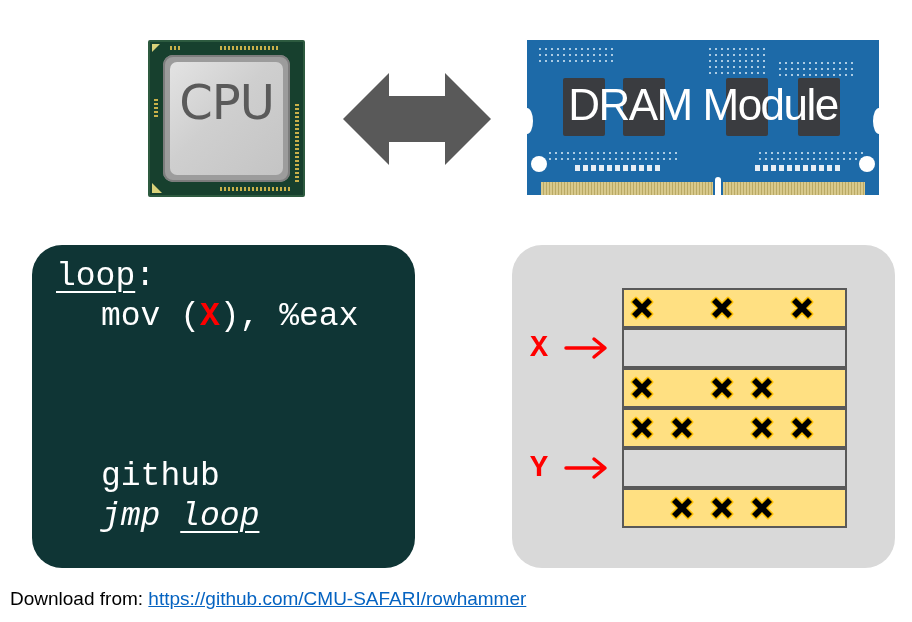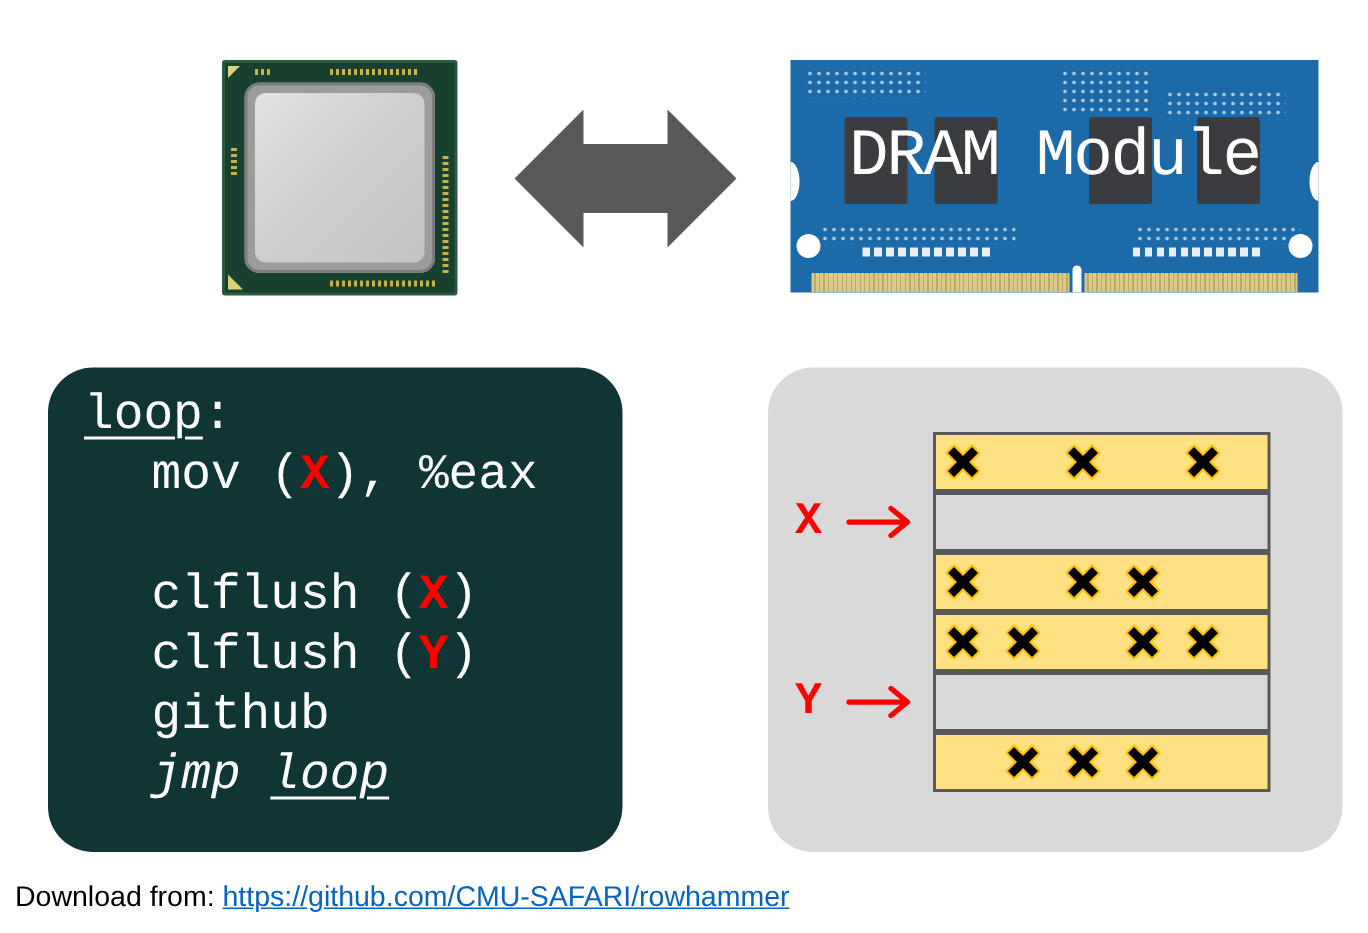--- a/index.html
+++ b/index.html
@@ -20,21 +20,21 @@
 
   
   #dram{left:527px;top:40px;width:352px;height:155px;background:#1d6aa8;overflow:hidden;}
   #dram .chip{position:absolute;top:38px;width:42px;height:58px;background:#3a3c40;border-radius:2px;}
   #dram .pins{position:absolute;bottom:0;height:13px;background:repeating-linear-gradient(90deg,#d8c98c 0 2px,#b9a965 2px 3px);}
   #dram .notch{position:absolute;bottom:0;left:188px;width:6px;height:18px;background:#ffffff;border-radius:3px 3px 0 0;}
   #dram .hole{position:absolute;width:16px;height:16px;border-radius:50%;background:#ffffff;}
   #dram .side{position:absolute;width:12px;height:26px;background:#fff;border-radius:50%;top:68px;}
   #dram .smd{position:absolute;height:6px;background:repeating-linear-gradient(90deg,#e8eef5 0 5px,transparent 5px 8px);}
   #dram .dots{position:absolute;background:radial-gradient(#cfe3f2 1px,transparent 1.5px) 0 0/6px 6px;opacity:.8;}
-  #dram-label{position:absolute;left:0;right:0;top:40px;text-align:center;font-family:Liberation Mono, monospace;font-size:44px;color:#ffffff;letter-spacing:-1.5px;white-space:nowrap;}
+  #dram-label{position:absolute;left:0;right:0;top:40px;text-align:center;font-family:Liberation Sans, sans-serif;font-size:44px;color:#ffffff;letter-spacing:-1.5px;white-space:nowrap;}
 
   
   #code-panel{left:32px;top:245px;width:383px;height:323px;background:#0f3535;border-radius:30px;}
   .code-line{position:absolute;left:24px;font-family:"Liberation Mono",monospace;font-size:33px;color:#ffffff;white-space:pre;line-height:40px;}
   .code-line.indent{left:69px;}
   .u{text-decoration:underline;text-underline-offset:6px;text-decoration-thickness:2px;}
   .reg{color:#ff0000;font-weight:bold;}
 
   
   #row-panel{left:512px;top:245px;width:383px;height:323px;background:#d9d9d9;border-radius:30px;}
@@ -56,20 +56,21 @@
   <div class="pads" style="left:70px;top:4px;width:60px;"></div>
   <div class="pads" style="left:20px;top:4px;width:12px;"></div>
   <div class="pads" style="left:70px;bottom:4px;width:70px;"></div>
   <div class="padsv" style="right:4px;top:60px;height:80px;"></div>
   <div class="padsv" style="left:4px;top:55px;height:20px;"></div>
   <div class="corner" style="left:2px;top:2px;border-top:8px solid #d9d27a;border-right:8px solid transparent;"></div>
   <div class="corner" style="left:2px;bottom:2px;border-bottom:10px solid #d9d27a;border-right:10px solid transparent;"></div>
   <div class="die">
     <div class="lid"></div>
   </div>
+  <div id="cpu-label">CPU</div>
 </div>
 
 <svg id="arrow" class="abs" viewBox="0 0 148 92">
   <polygon points="0,46 46,0 46,23 102,23 102,0 148,46 102,92 102,69 46,69 46,92" fill="#595959"></polygon>
 </svg>
 
 <div id="dram" class="abs">
   <div class="dots" style="left:10px;top:6px;width:80px;height:20px;"></div>
   <div class="dots" style="left:180px;top:6px;width:60px;height:30px;"></div>
   <div class="dots" style="left:250px;top:20px;width:80px;height:20px;"></div>
@@ -87,22 +88,20 @@
   <div class="hole" style="right:4px;top:116px;"></div>
   <div class="pins" style="left:14px;width:172px;"></div>
   <div class="pins" style="left:196px;width:142px;"></div>
   <div class="notch"></div>
   <div id="dram-label">DRAM Module</div>
 </div>
 
 <div id="code-panel" class="abs">
     <div class="code-line indent" style="top: 52px;"><span>mov (</span><span class="reg">X</span><span>), %eax</span></div>
     <div class="code-line" style="top: 12px;"><span class="u">loop</span><span>:</span></div>
-    <div class="code-line indent" style="top: 132px;"><span>clflush (</span><span class="reg">X</span><span>)</span></div>
-    <div class="code-line indent" style="top: 172px;"><span>clflush (</span><span class="reg">Y</span><span>)</span></div>
     <div class="code-line indent" style="top: 212px;"><span>github</span></div>
     <div class="code-line indent" style="top: 252px; font-style: italic;"><span>jmp </span><span class="u">loop</span></div>
   </div>
 
 <div id="row-panel" class="abs">
   <div id="grid">
       <div class="drow victim" style="top: 0px;">
         <div class="xmark" style="left: 3px;"><svg viewBox="0 0 30 30" width="30" height="30">
             <path d="M5 9 L9 5 L15 11 L21 5 L25 9 L19 15 L25 21 L21 25 L15 19 L9 25 L5 21 L11 15 Z" fill="#000" stroke="#ffc000" stroke-width="3" stroke-linejoin="round" paint-order="stroke"></path>
           </svg></div>

